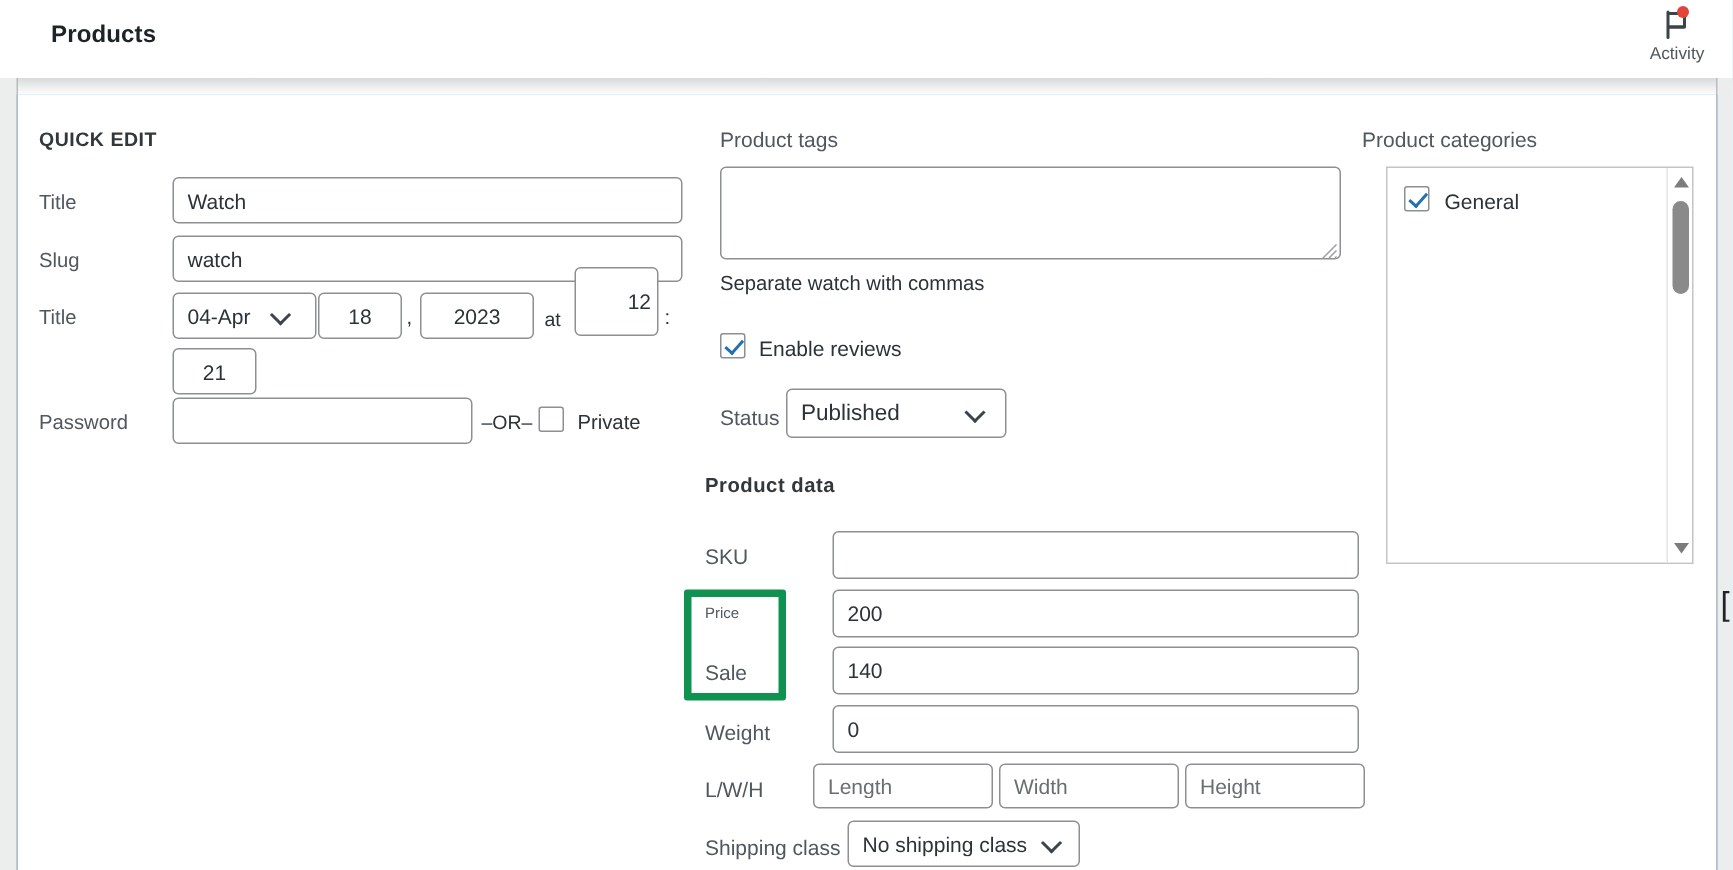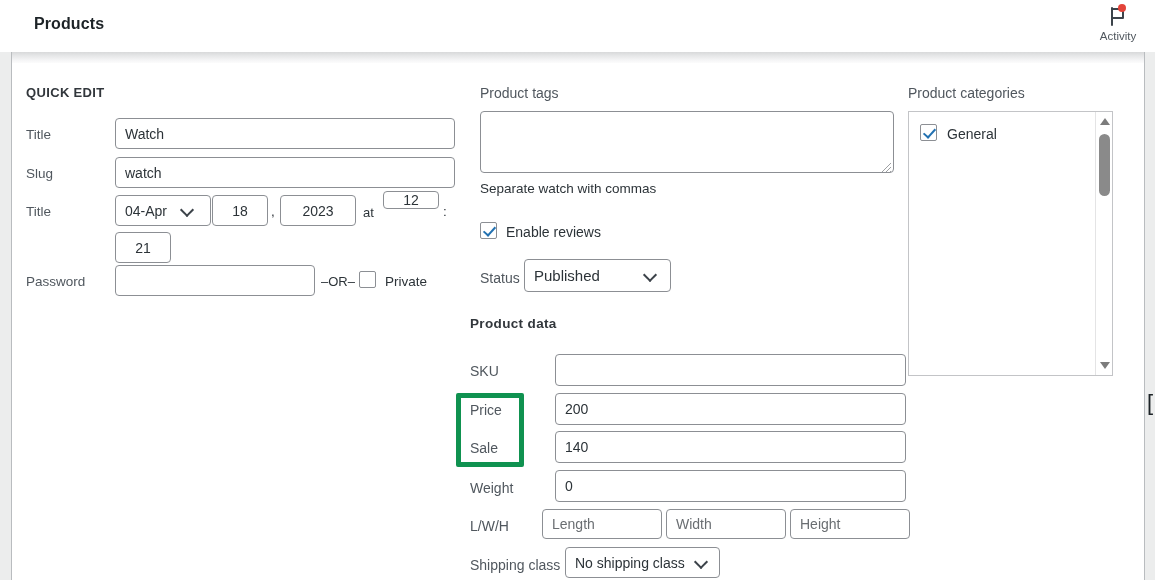--- a/index.html
+++ b/index.html
@@ -177,20 +177,21 @@
     font-size: 13.5px;
     color: #2c3338;
   }
 
   
   .catbox {
     position: absolute;
     border: 1px solid #c3c4c7;
     background: #ffffff;
     overflow: hidden;
+    margin-left: 16px;
   }
   .cat-item-label {
     position: absolute;
     font-size: 14px;
     color: #2c3338;
   }
   .sbar {
     position: absolute;
     top: 0; right: 0;
     width: 17px; height: 100%;
@@ -274,21 +275,21 @@
       <option>04-Apr</option>
     </select>
     <span class="chev" style="left:170px; top:142px;"></span>
 
     <input class="txt center" style="left: 200px; top: 132px; width: 56px; height: 31px;" value="18">
     <span class="plain-text" style="left:259px; top:141px;">,</span>
 
     <input class="txt center" style="left: 268px; top: 132px; width: 76px; height: 31px;" value="2023">
     <span class="plain-text" style="left:351px; top:142px; font-size:13px;">at</span>
 
-    <input class="txt center" style="left: 371px; top: 128px; width: 56px; height: 18px;" value="12">
+    <input class="txt center" style="left: 371px; top: 115px; width: 56px; height: 46px; text-align: right;" value="12">
     <span class="plain-text" style="left:431px; top:141px;">:</span>
 
     <input class="txt center" style="left: 103px; top: 169px; width: 56px; height: 31px;" value="21">
 
     <div class="field-label" style="left:14px; top:211px;">Password</div>
     <input class="txt" style="left: 103px; top: 202px; width: 200px; height: 31px;" value="">
     <span class="plain-text" style="left:309px; top:211px; font-size:13px;">–OR–</span>
     <div class="cbox" style="left:347px; top:208px;"></div>
     <span class="plain-text" style="left:373px; top:211px;">Private</span>
 
@@ -306,21 +307,21 @@
     <select class="sel" style="left:512px; top:196px; width:147px; height:33px; font-size:15px;">
       <option>Published</option>
     </select>
     <span class="chev" style="left:633px; top:207px;"></span>
 
     <div class="section-title" style="left:458px; top:253px; font-size:13.5px;">Product data</div>
 
     <div class="field-label" style="left:458px; top:300px; font-size:14px;">SKU</div>
     <input class="txt" style="left: 543px; top: 291px; width: 351px; height: 32px;" value="">
 
-    <div class="field-label" style="left:458px; top:339px; font-size:14px;">Price</div>
+    <div class="field-label" style="left:458px; top:339px; font-size:10px;">Price</div>
     <input class="txt" style="left: 543px; top: 330px; width: 351px; height: 32px;" value="200">
 
     <div class="field-label" style="left:458px; top:377px; font-size:14px;">Sale</div>
     <input class="txt" style="left: 543px; top: 368px; width: 351px; height: 32px;" value="140">
 
     <div class="field-label" style="left:458px; top:417px; font-size:14px;">Weight</div>
     <input class="txt" style="left: 543px; top: 407px; width: 351px; height: 32px;" value="0">
 
     <div class="field-label" style="left:458px; top:455px; font-size:14px;">L/W/H</div>
     <input class="txt" style="left: 530px; top: 446px; width: 120px; height: 30px;" placeholder="Length">

